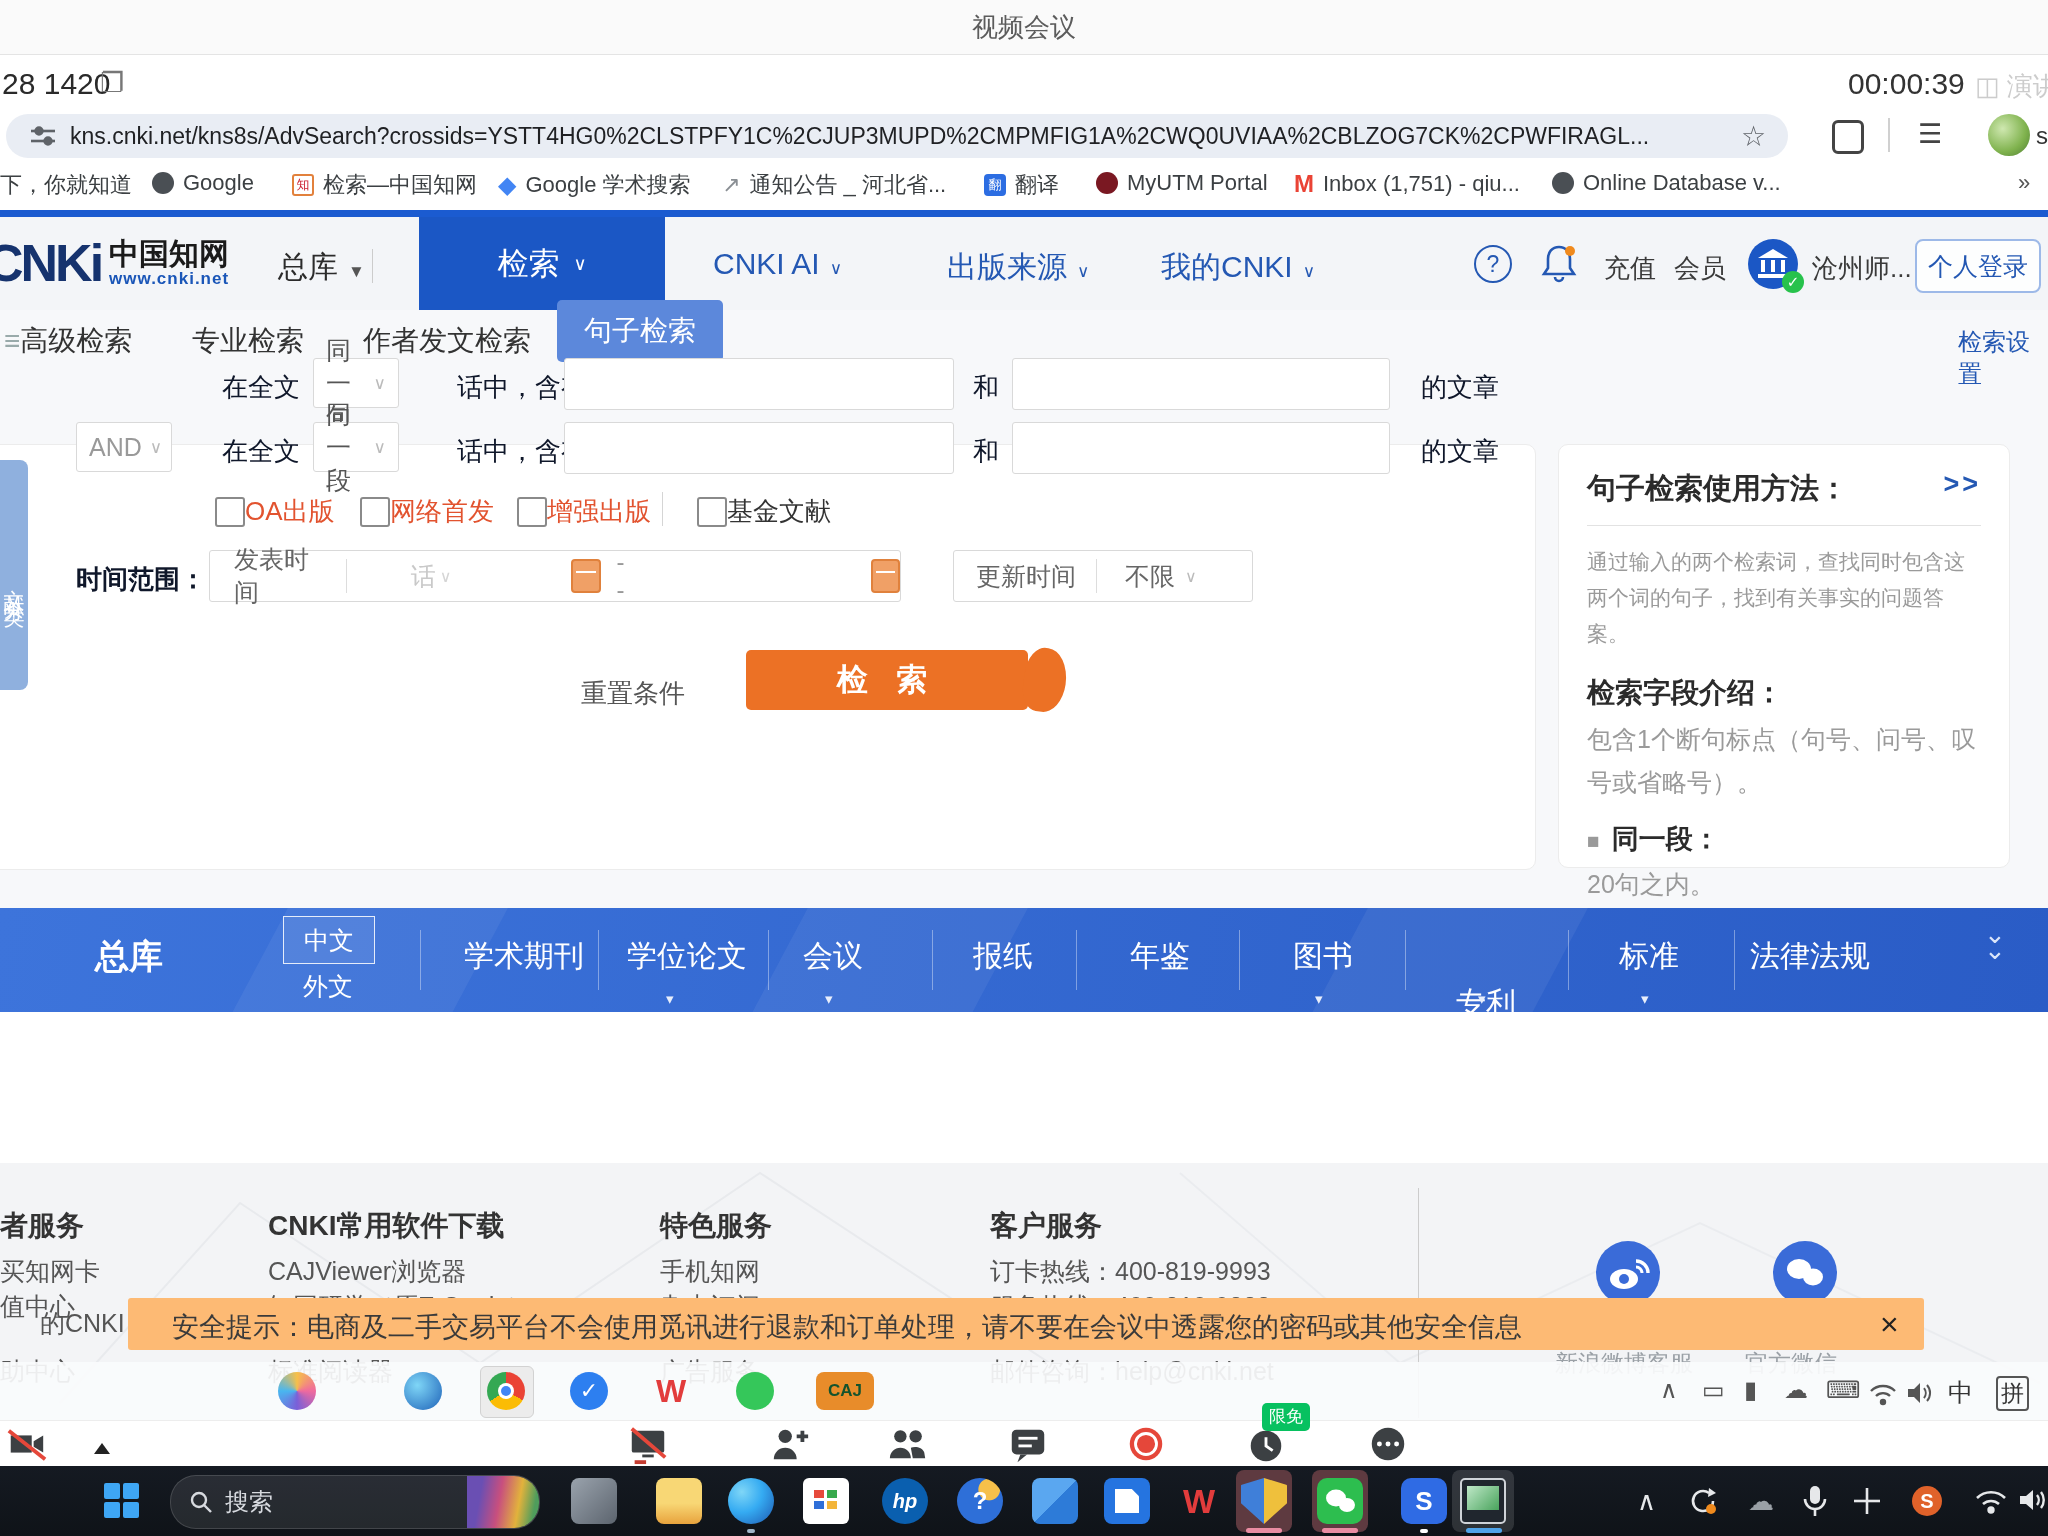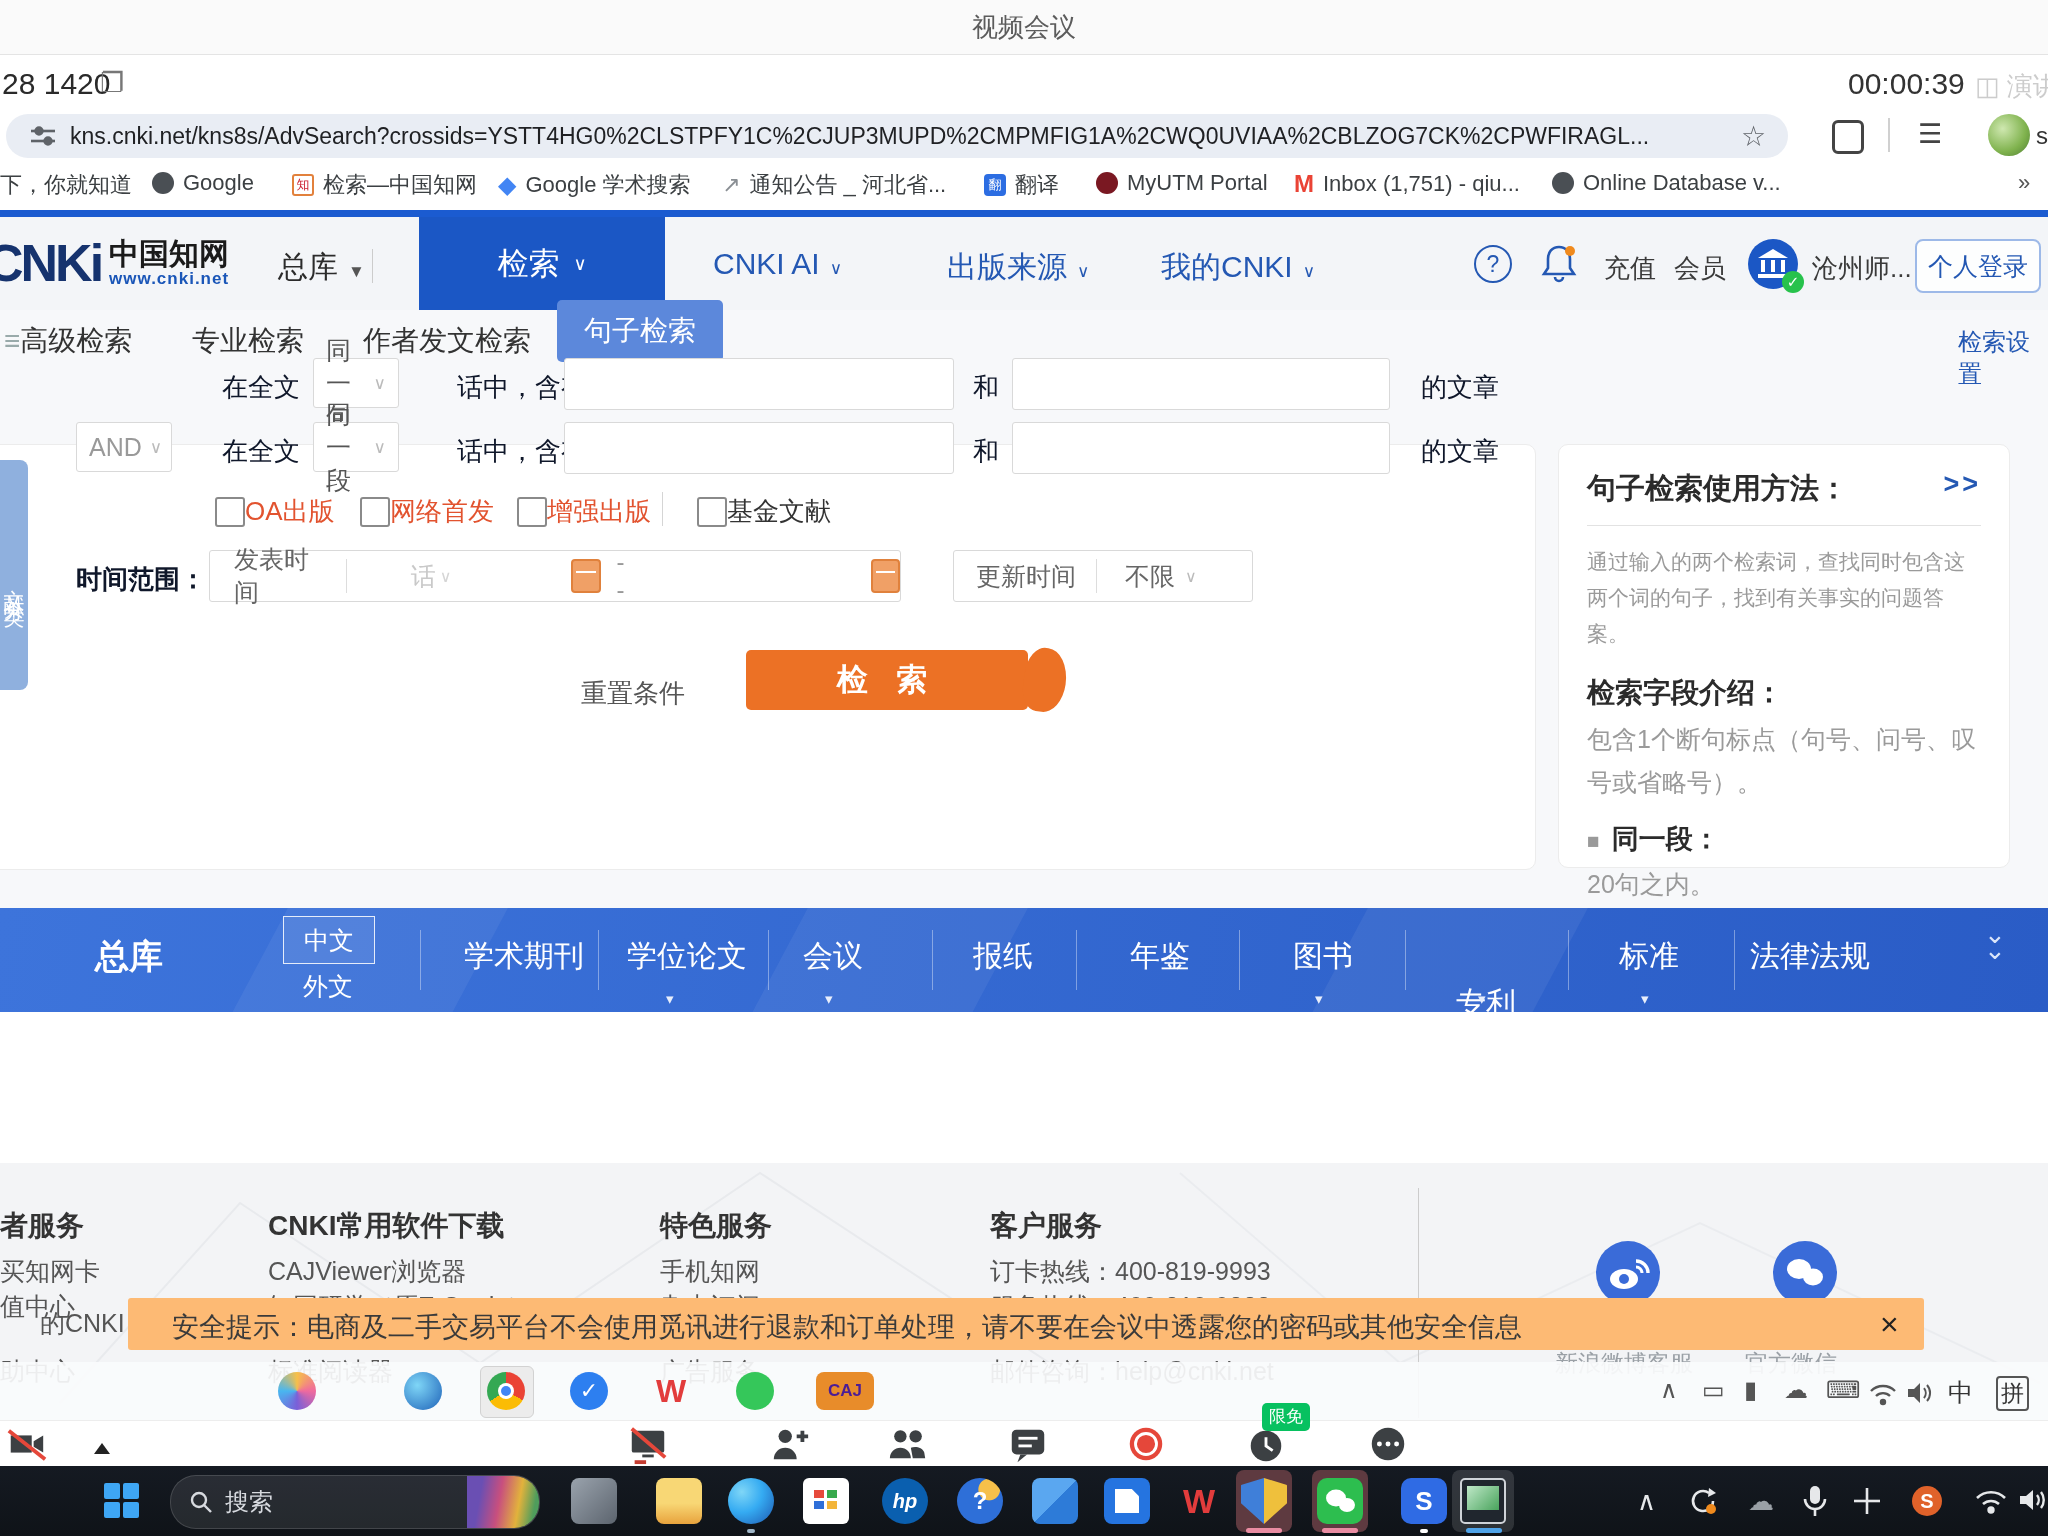--- a/index.html
+++ b/index.html
@@ -420,21 +420,21 @@
     <div class="rico" style="left:404px;background:radial-gradient(circle at 35% 35%,#7fd6f7,#1e62b8);border-radius:50%;"></div>
     <div class="abs" style="left:480px;top:4px;width:52px;height:50px;border:1px solid #d2d2d2;background:#ececec;border-radius:6px;"></div>
     <div class="rico" style="left:487px;background:conic-gradient(#ea4335 0 33%,#fbbc05 33% 66%,#34a853 66% 100%);border-radius:50%;">
         <div style="position:absolute;left:11px;top:11px;width:16px;height:16px;border-radius:50%;background:#fff;">
           <div style="position:absolute;left:3px;top:3px;width:10px;height:10px;border-radius:50%;background:#4285f4;"></div>
         </div>
       </div>
     <div class="rico" style="left:570px;background:#2d7ff0;border-radius:50%;color:#fff;text-align:center;line-height:38px;font-size:22px;">✓</div>
     <div class="rico" style="left:652px;color:#e23c3c;font-weight:bold;font-size:32px;line-height:38px;text-align:center;">W</div>
     <div class="rico" style="left:736px;background:#35c75a;border-radius:50%;"></div>
-    <div class="rico" style="left:816px;width:58px;background:#e88c2a;border-radius:8px;color:#4c1d95;font-weight:bold;font-size:17px;text-align:center;line-height:38px;">CAJ</div>
+    <div class="rico" style="left:816px;width:58px;background:#e88c2a;border-radius:8px;color:#14532d;font-weight:bold;font-size:17px;text-align:center;line-height:38px;">CAJ</div>
     <span class="rtray" style="left:1660px;">∧</span>
     <span class="rtray" style="left:1702px;">▭</span>
     <span class="rtray" style="left:1744px;">▮</span>
     <span class="rtray" style="left:1784px;">☁</span>
     <span class="rtray" style="left:1826px;">⌨</span>
     <svg class="abs" style="left:1868px;top:20px;" width="30" height="24" viewBox="0 0 30 24">
         <g fill="none" stroke="#555" stroke-width="2.4">
           <path d="M3 9a17 17 0 0 1 24 0"></path>
           <path d="M8 14a10 10 0 0 1 14 0"></path>
           <circle cx="15" cy="20" r="2" fill="#555"></circle>

